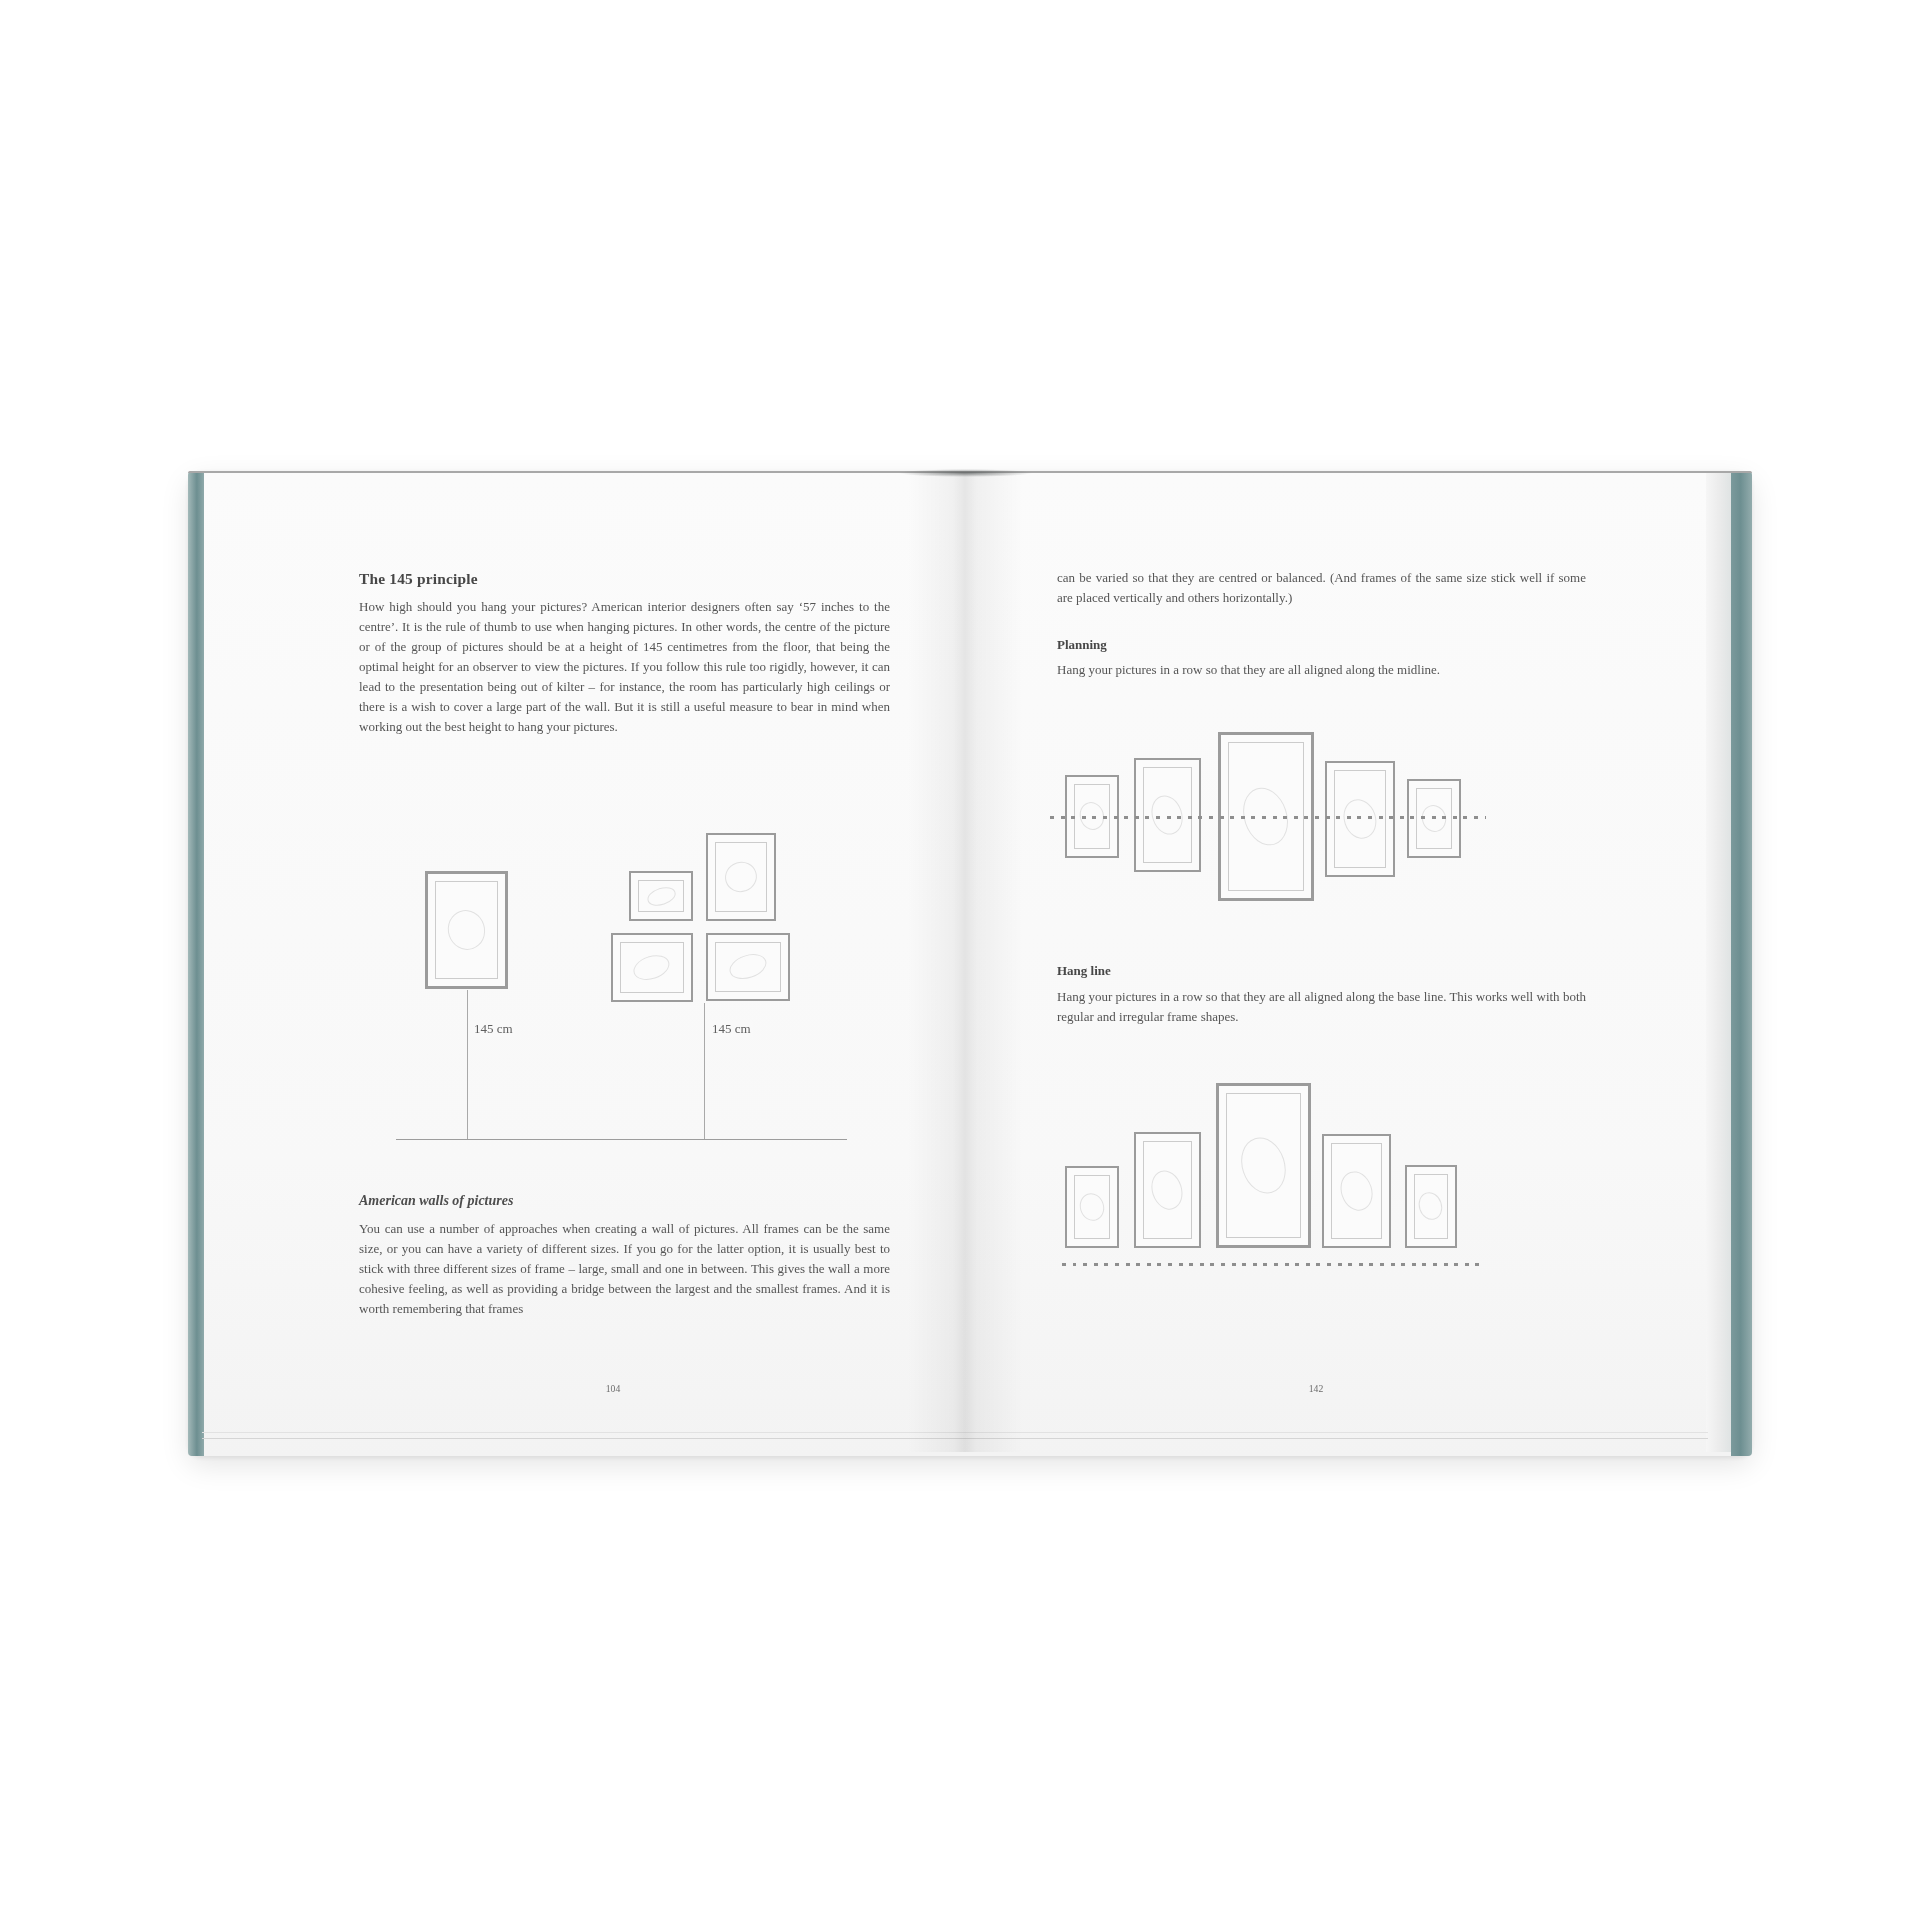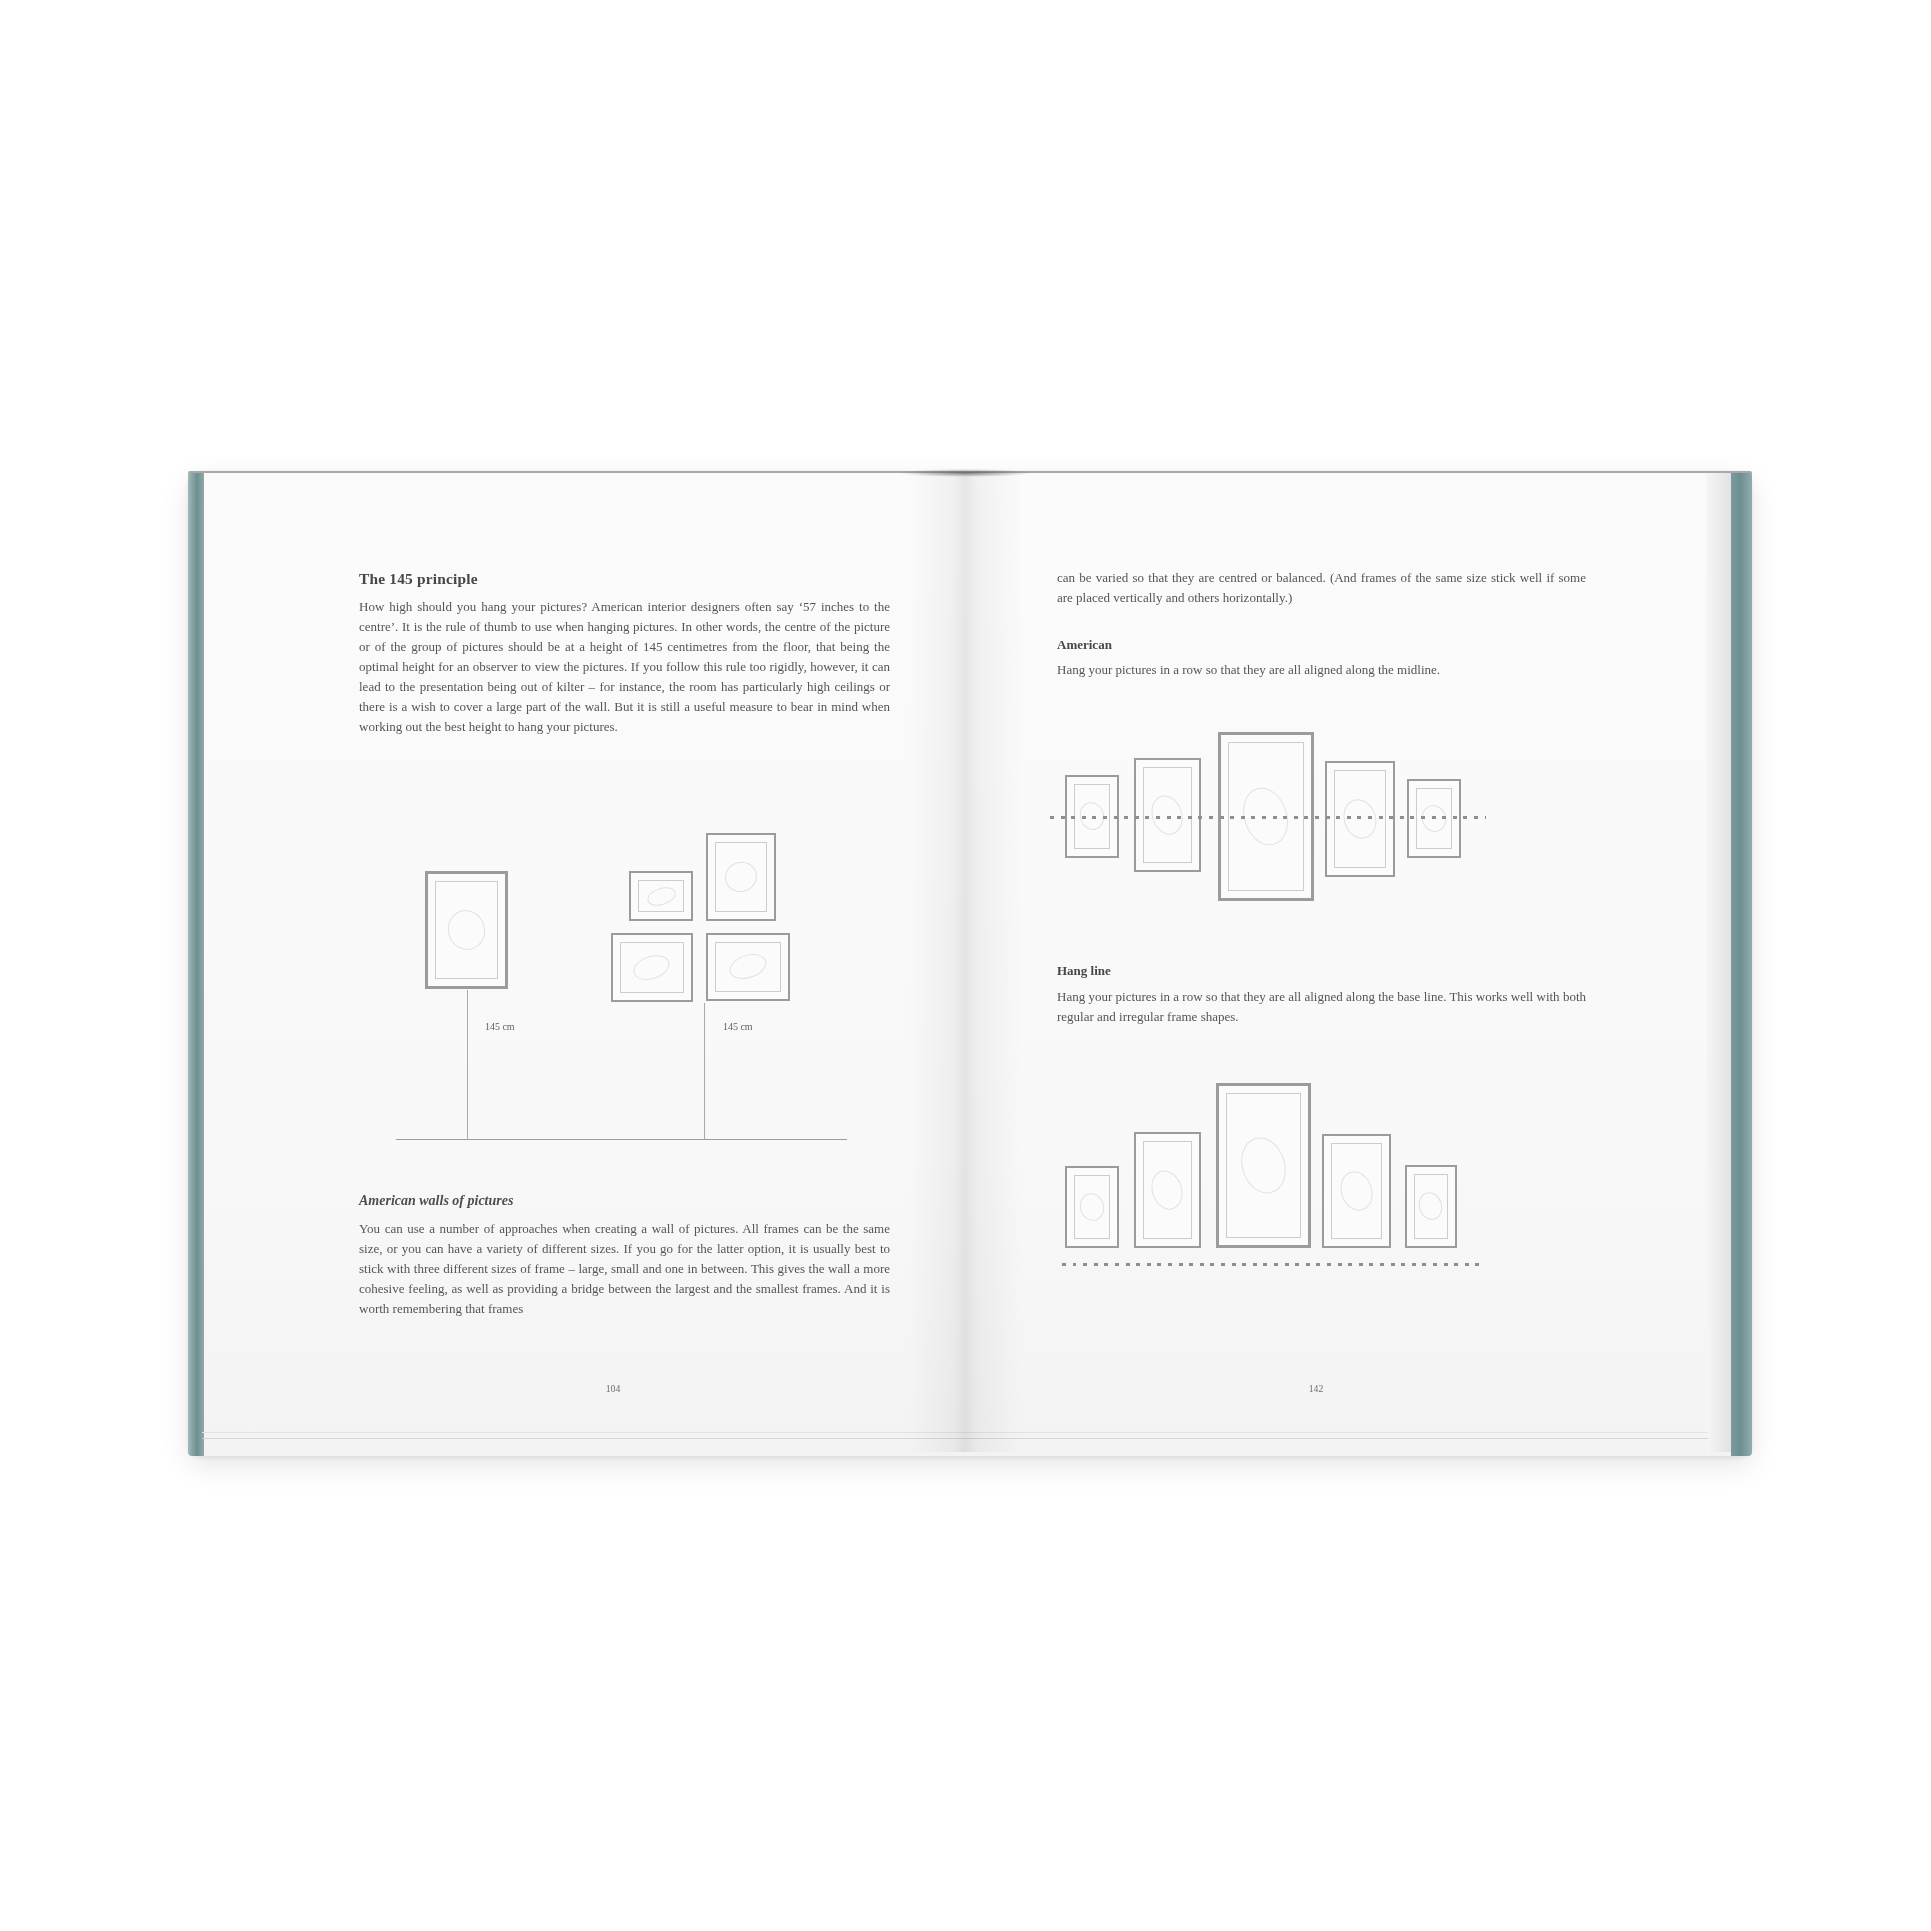--- a/index.html
+++ b/index.html
@@ -58,22 +58,22 @@
     position:absolute;font-size:13px;font-weight:bold;color:#474747;
   }
   .para{
     position:absolute;font-size:13px;line-height:20px;color:#555555;
     text-align:justify;
   }
   .pagenum{
     position:absolute;font-size:9.7px;color:#6c6c6c;width:58px;text-align:center;
   }
   .dim-label{
-    position:absolute;font-size:10px;color:#5f5f5f;background:#f9f9f9;
-    padding:0 2.9px;z-index:4;white-space:nowrap;margin-left:11px;
+    position:absolute;font-size:13px;color:#5f5f5f;background:#f9f9f9;
+    padding:0 2.9px;z-index:4;white-space:nowrap;
   }
   
   .frame{
     position:absolute;border:2.9px solid #9b9b9b;background:#fbfbfb;box-sizing:border-box;z-index:2;
   }
   .frame.thick{border-width:3.9px;}
   .mat{
     position:absolute;left:6.8px;right:6.8px;top:6.8px;bottom:6.8px;
     border:1px solid #cccccc;
   }
@@ -140,21 +140,21 @@
 
     <div class="para" style="left:171px;top:748px;width:531px;">You can use a number of approaches when creating a wall of pictures. All frames can be the same size, or you can have a variety of different sizes. If you go for the latter option, it is usually best to stick with three different sizes of frame – large, small and one in between. This gives the wall a more cohesive feeling, as well as providing a bridge between the largest and the smallest frames. And it is worth remembering that frames</div>
 
     <div class="pagenum" style="left:396px;top:912px;">104</div>
   </div>
 
   <div>
 
     <div class="para" style="left:869px;top:97px;width:529px;">can be varied so that they are centred or balanced. (And frames of the same size stick well if some are placed vertically and others horizontally.)</div>
 
-    <div class="h-small" style="left:869px;top:166px;">American</div>
+    <div class="h-small" style="left:869px;top:166px;">Planning</div>
 
     <div class="para" style="left:869px;top:189px;width:529px;">Hang your pictures in a row so that they are all aligned along the midline.</div>
 
     <div class="frame" style="left:877px;top:304px;width:54px;height:83px;">
       <div class="mat"></div>
       <div class="sketch"></div>
     </div>
     <div class="frame" style="left:946px;top:287px;width:67px;height:114px;">
       <div class="mat"></div>
       <div class="sketch"></div>

